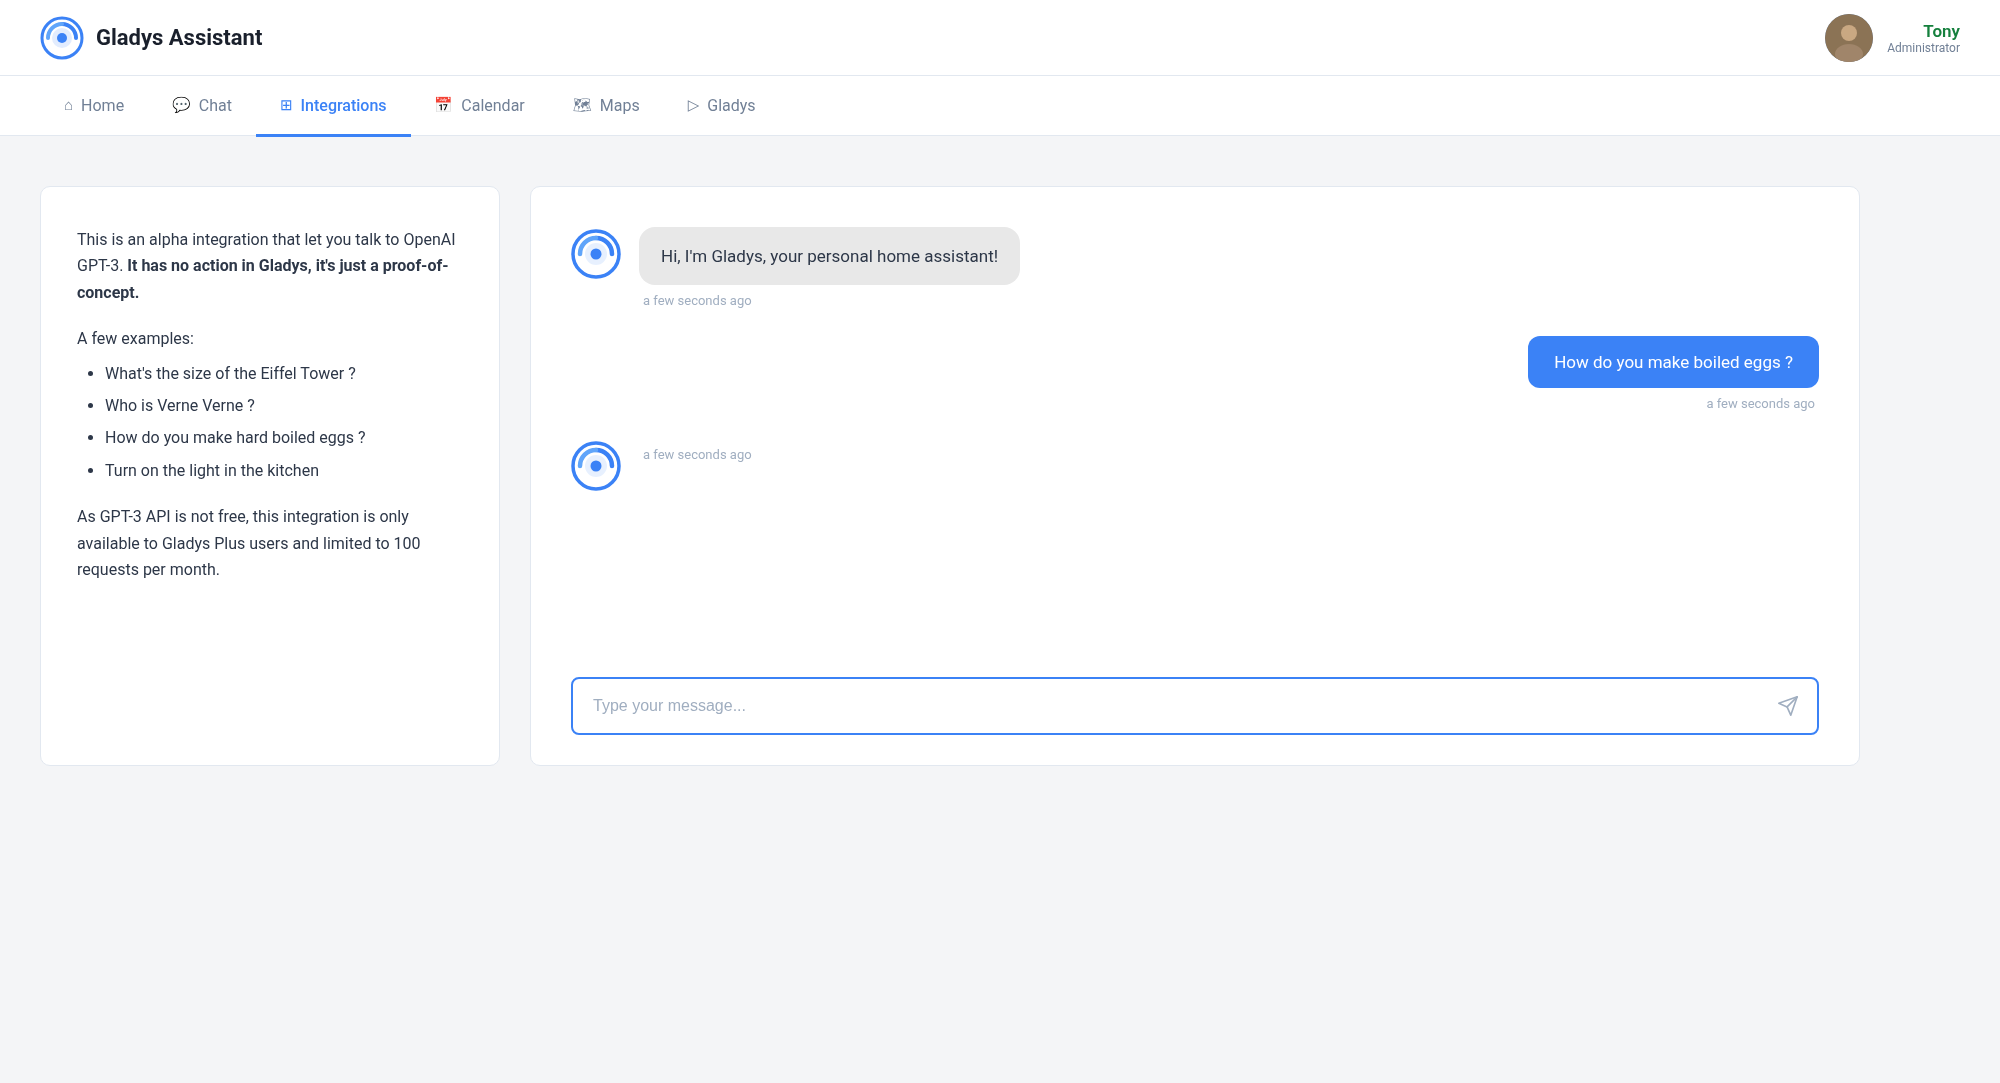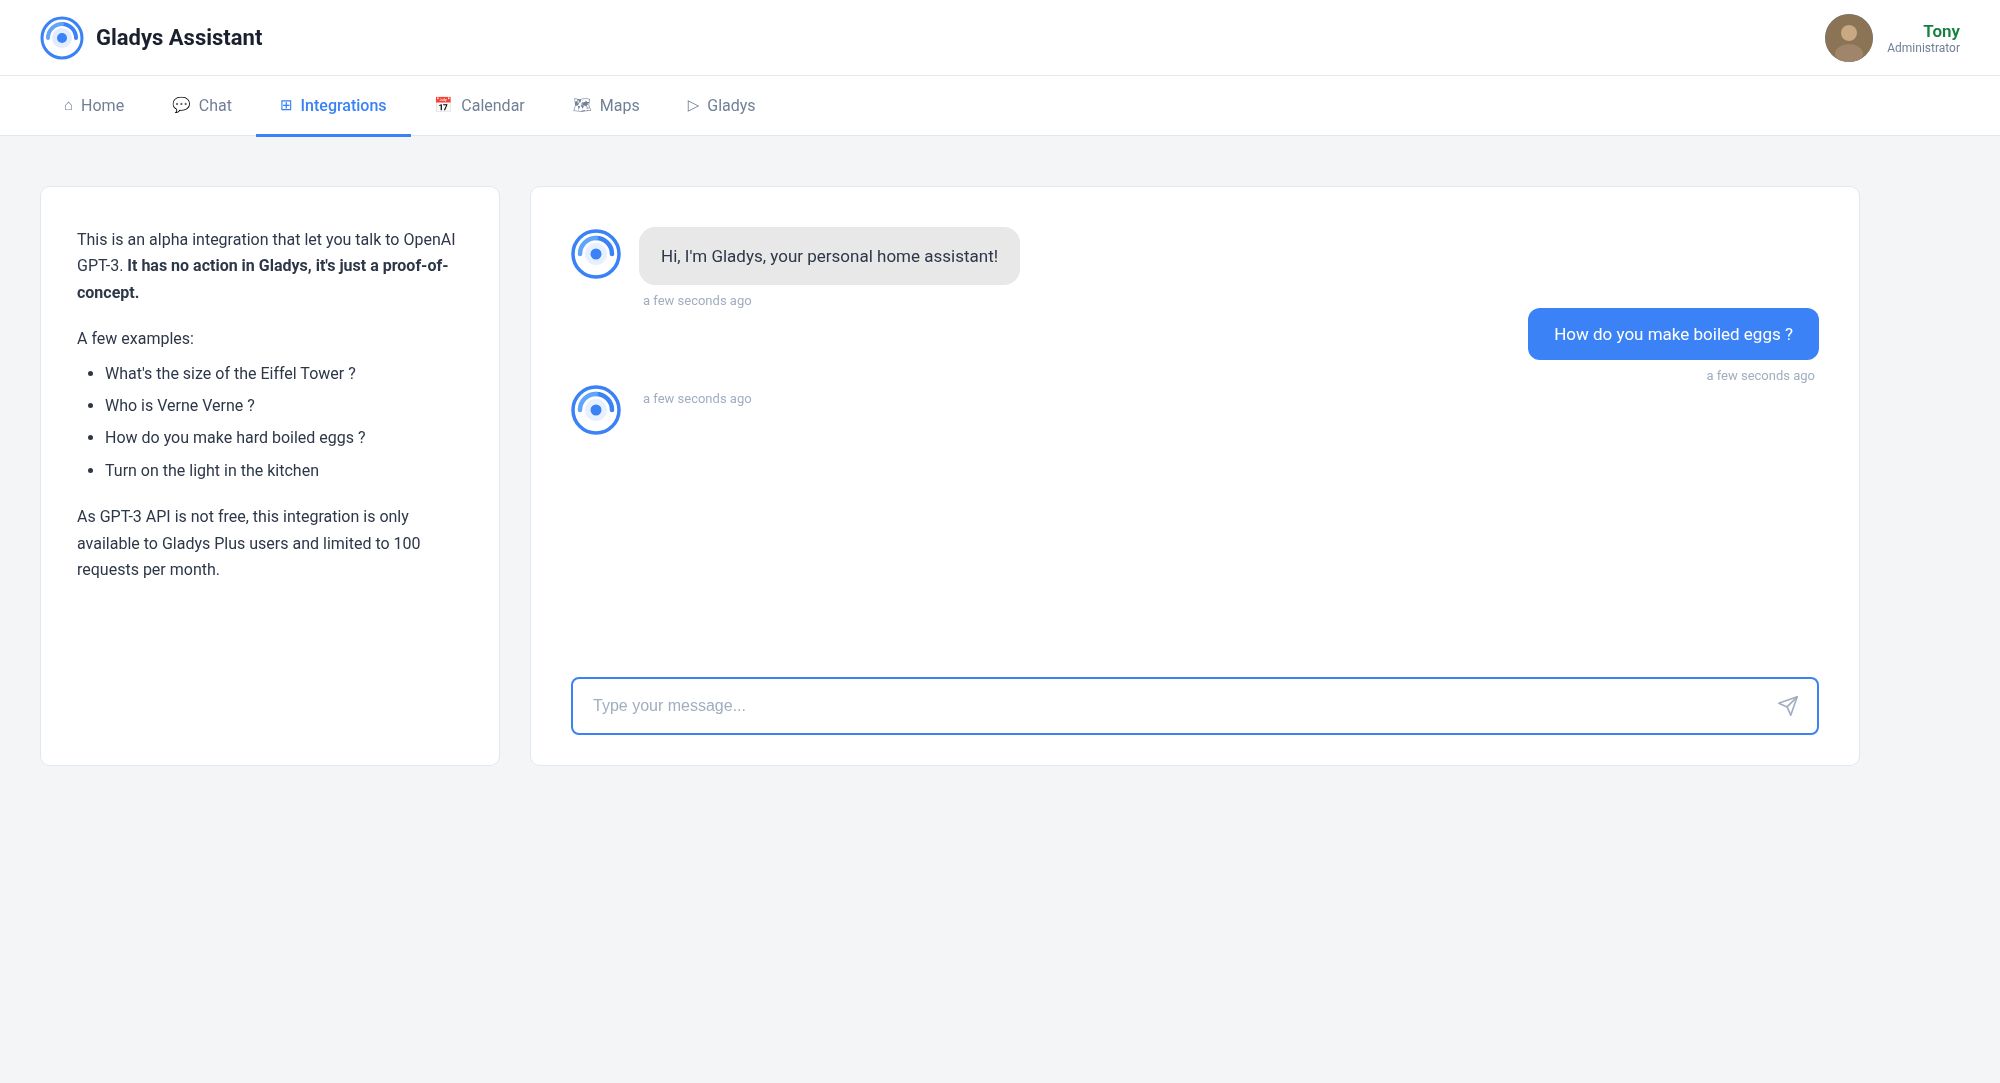--- a/index.html
+++ b/index.html
@@ -135,20 +135,21 @@
       border: 1px solid #e2e8f0;
       display: flex;
       flex-direction: column;
       min-height: 580px;
       padding: 40px 40px 30px;
     }
     .chat-messages {
       flex: 1;
       display: flex;
       flex-direction: column;
+      gap: 28px;
       margin-bottom: 30px;
     }
 
     
     .bot-message-row {
       display: flex;
       align-items: flex-start;
       gap: 18px;
     }
     .bot-avatar {

